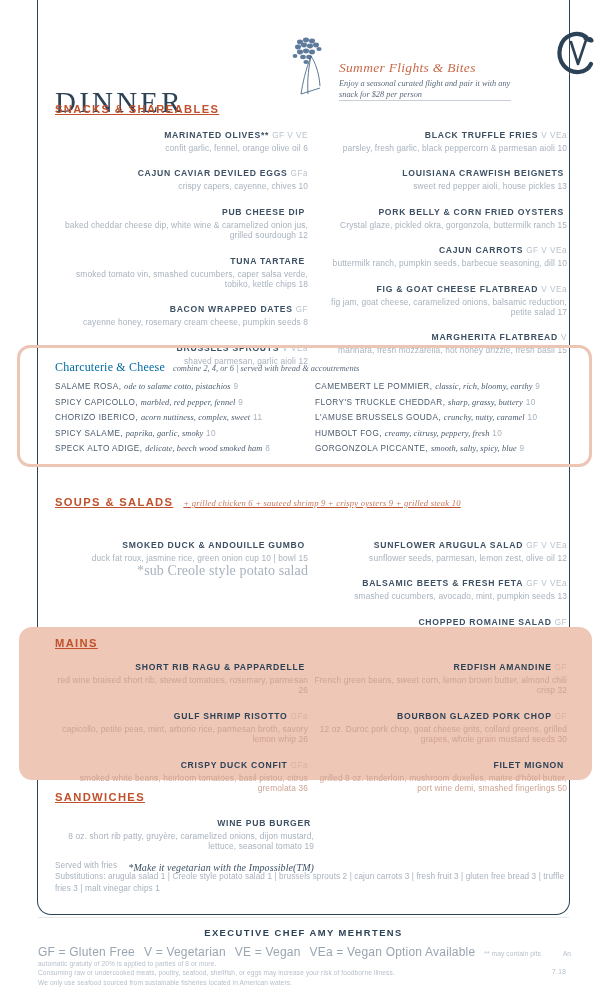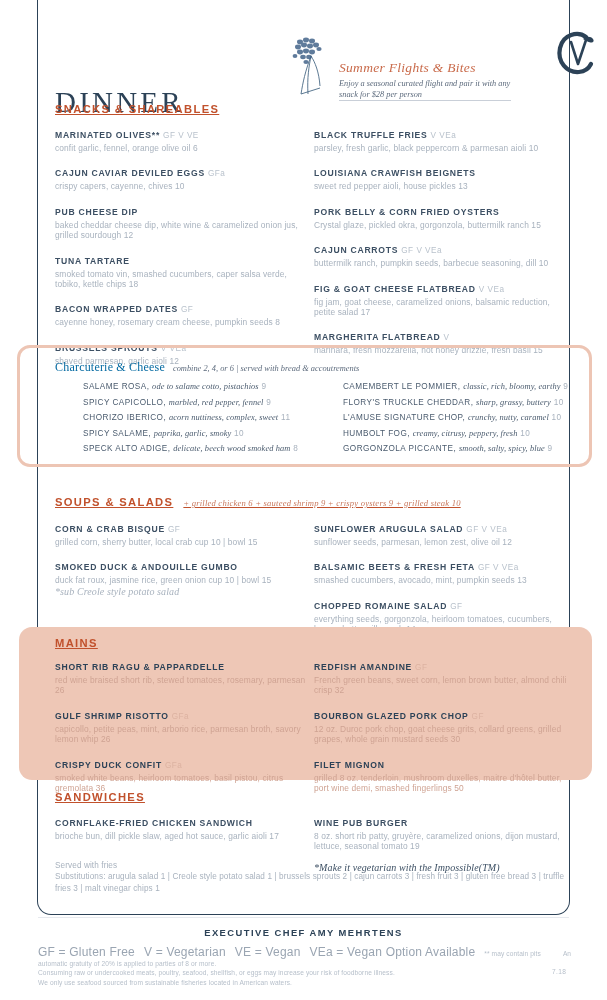--- a/index.html
+++ b/index.html
@@ -119,20 +119,21 @@
     font-size: 8.6px;
     color: #c9795e;
     letter-spacing: 0.2px;
     font-weight: normal;
     margin-left: 10px;
   }
 
   .cols {
     display: flex;
     gap: 0;
+    text-align: right;
   }
   .col {
     width: 253px;
   }
   .col.right { margin-left: 6px; }
 
   .item { margin-bottom: 9px; }
   .item-name {
     font-size: 8.6px;
     font-weight: bold;
@@ -149,22 +150,21 @@
   }
   .item-desc {
     font-size: 8.4px;
     color: #a8b2be;
     line-height: 10.4px;
     letter-spacing: 0.12px;
     margin-top: 1px;
   }
   .item-note {
     font-family: "Liberation Serif", serif;
-    font-style: italic;
-    font-size: 10px;
+    font-size: 14px;
     color: #a8b2be;
     letter-spacing: 0.1px;
   }
 
   
   #snacks {
     position: absolute;
     left: 55px;
     top: 103px;
     width: 515px;
@@ -207,39 +207,38 @@
     display: flex;
     margin-top: 7px;
   }
   .charc-col { width: 260px; }
   .charc-row {
     font-size: 8.2px;
     color: #4a5b6e;
     letter-spacing: 0.45px;
     margin-bottom: 6.5px;
     white-space: nowrap;
-    margin-left: 28px;
   }
   .charc-row i {
     font-family: "Liberation Serif", serif;
     font-style: italic;
     font-size: 8.4px;
     letter-spacing: 0.1px;
     color: #4a5b6e;
   }
   .charc-row .price { color: #a8b2be; }
 
   
   #soups {
     position: absolute;
     left: 55px;
     top: 496px;
     width: 515px;
   }
-  #soups .section-head { display: block; margin-bottom: 10px; }
+  #soups .section-head { display: block; margin-bottom: 26px; }
 
   
   #mains-box {
     position: absolute;
     left: 19px;
     top: 627px;
     width: 573px;
     height: 153px;
     background: #eec7b6;
     border-radius: 13px;
@@ -443,37 +442,33 @@
     <div class="charc-col">
       <div class="charc-row"><span>SALAME ROSA,</span> <i>ode to salame cotto, pistachios</i> <span class="price">9</span></div>
       <div class="charc-row"><span>SPICY CAPICOLLO,</span> <i>marbled, red pepper, fennel</i> <span class="price">9</span></div>
       <div class="charc-row"><span>CHORIZO IBERICO,</span> <i>acorn nuttiness, complex, sweet</i> <span class="price">11</span></div>
       <div class="charc-row"><span>SPICY SALAME,</span> <i>paprika, garlic, smoky</i> <span class="price">10</span></div>
       <div class="charc-row"><span>SPECK ALTO ADIGE,</span> <i>delicate, beech wood smoked ham</i> <span class="price">8</span></div>
     </div>
     <div class="charc-col">
       <div class="charc-row"><span>CAMEMBERT LE POMMIER,</span> <i>classic, rich, bloomy, earthy</i> <span class="price">9</span></div>
       <div class="charc-row"><span>FLORY'S TRUCKLE CHEDDAR,</span> <i>sharp, grassy, buttery</i> <span class="price">10</span></div>
-      <div class="charc-row"><span>L'AMUSE SIGNATURE CHOP,</span> <i>crunchy, nutty, caramel</i> <span class="price">10</span></div>
+      <div class="charc-row"><span>L'AMUSE BRUSSELS GOUDA,</span> <i>crunchy, nutty, caramel</i> <span class="price">10</span></div>
       <div class="charc-row"><span>HUMBOLT FOG,</span> <i>creamy, citrusy, peppery, fresh</i> <span class="price">10</span></div>
       <div class="charc-row"><span>GORGONZOLA PICCANTE,</span> <i>smooth, salty, spicy, blue</i> <span class="price">9</span></div>
     </div>
   </div>
 </div>
 
 <div id="soups">
   <div class="section-head">
     <span>SOUPS &amp; SALADS</span><span class="section-head-sub">+ grilled chicken 6  + sauteed shrimp 9  + crispy oysters 9  + grilled steak 10</span>
   </div>
   <div class="cols">
     <div class="col left">
-      <div class="item">
-        <span class="item-name">CORN &amp; CRAB BISQUE</span><span class="diet">GF</span>
-        <div class="item-desc">grilled corn, sherry butter, local crab cup  10  |  bowl 15</div>
-      </div>
       <div class="item">
         <span class="item-name">SMOKED DUCK &amp; ANDOUILLE GUMBO</span><span class="diet"></span>
         <div class="item-desc">duck fat roux, jasmine rice, green onion cup  10  | bowl  15</div>
         <div class="item-note">*sub Creole style potato salad</div>
       </div>
     </div>
     <div class="col right">
       <div class="item">
         <span class="item-name">SUNFLOWER ARUGULA SALAD</span><span class="diet">GF V VEa</span>
         <div class="item-desc">sunflower seeds, parmesan, lemon zest, olive oil 12</div>
@@ -521,26 +516,20 @@
         <span class="item-name">FILET MIGNON</span><span class="diet"></span>
         <div class="item-desc">grilled 8 oz. tenderloin, mushroom duxelles, maitre d'hôtel butter, port wine demi, smashed fingerlings 50</div>
       </div>
     </div>
   </div>
 </div>
 
 <div id="sandwiches">
   <div class="section-head">SANDWICHES</div>
   <div class="cols">
-    <div class="col left">
-      <div class="item">
-        <span class="item-name">CORNFLAKE-FRIED CHICKEN SANDWICH</span><span class="diet"></span>
-        <div class="item-desc">brioche bun, dill pickle slaw, aged hot sauce, garlic aioli 17</div>
-      </div>
-    </div>
     <div class="col right">
       <div class="item">
         <span class="item-name">WINE PUB BURGER</span><span class="diet"></span>
         <div class="item-desc">8 oz. short rib patty, gruyère, caramelized onions, dijon mustard, lettuce, seasonal tomato 19</div>
       </div>
       <div class="veg-note">*Make it vegetarian with the Impossible(TM)</div>
     </div>
   </div>
 </div>
 

